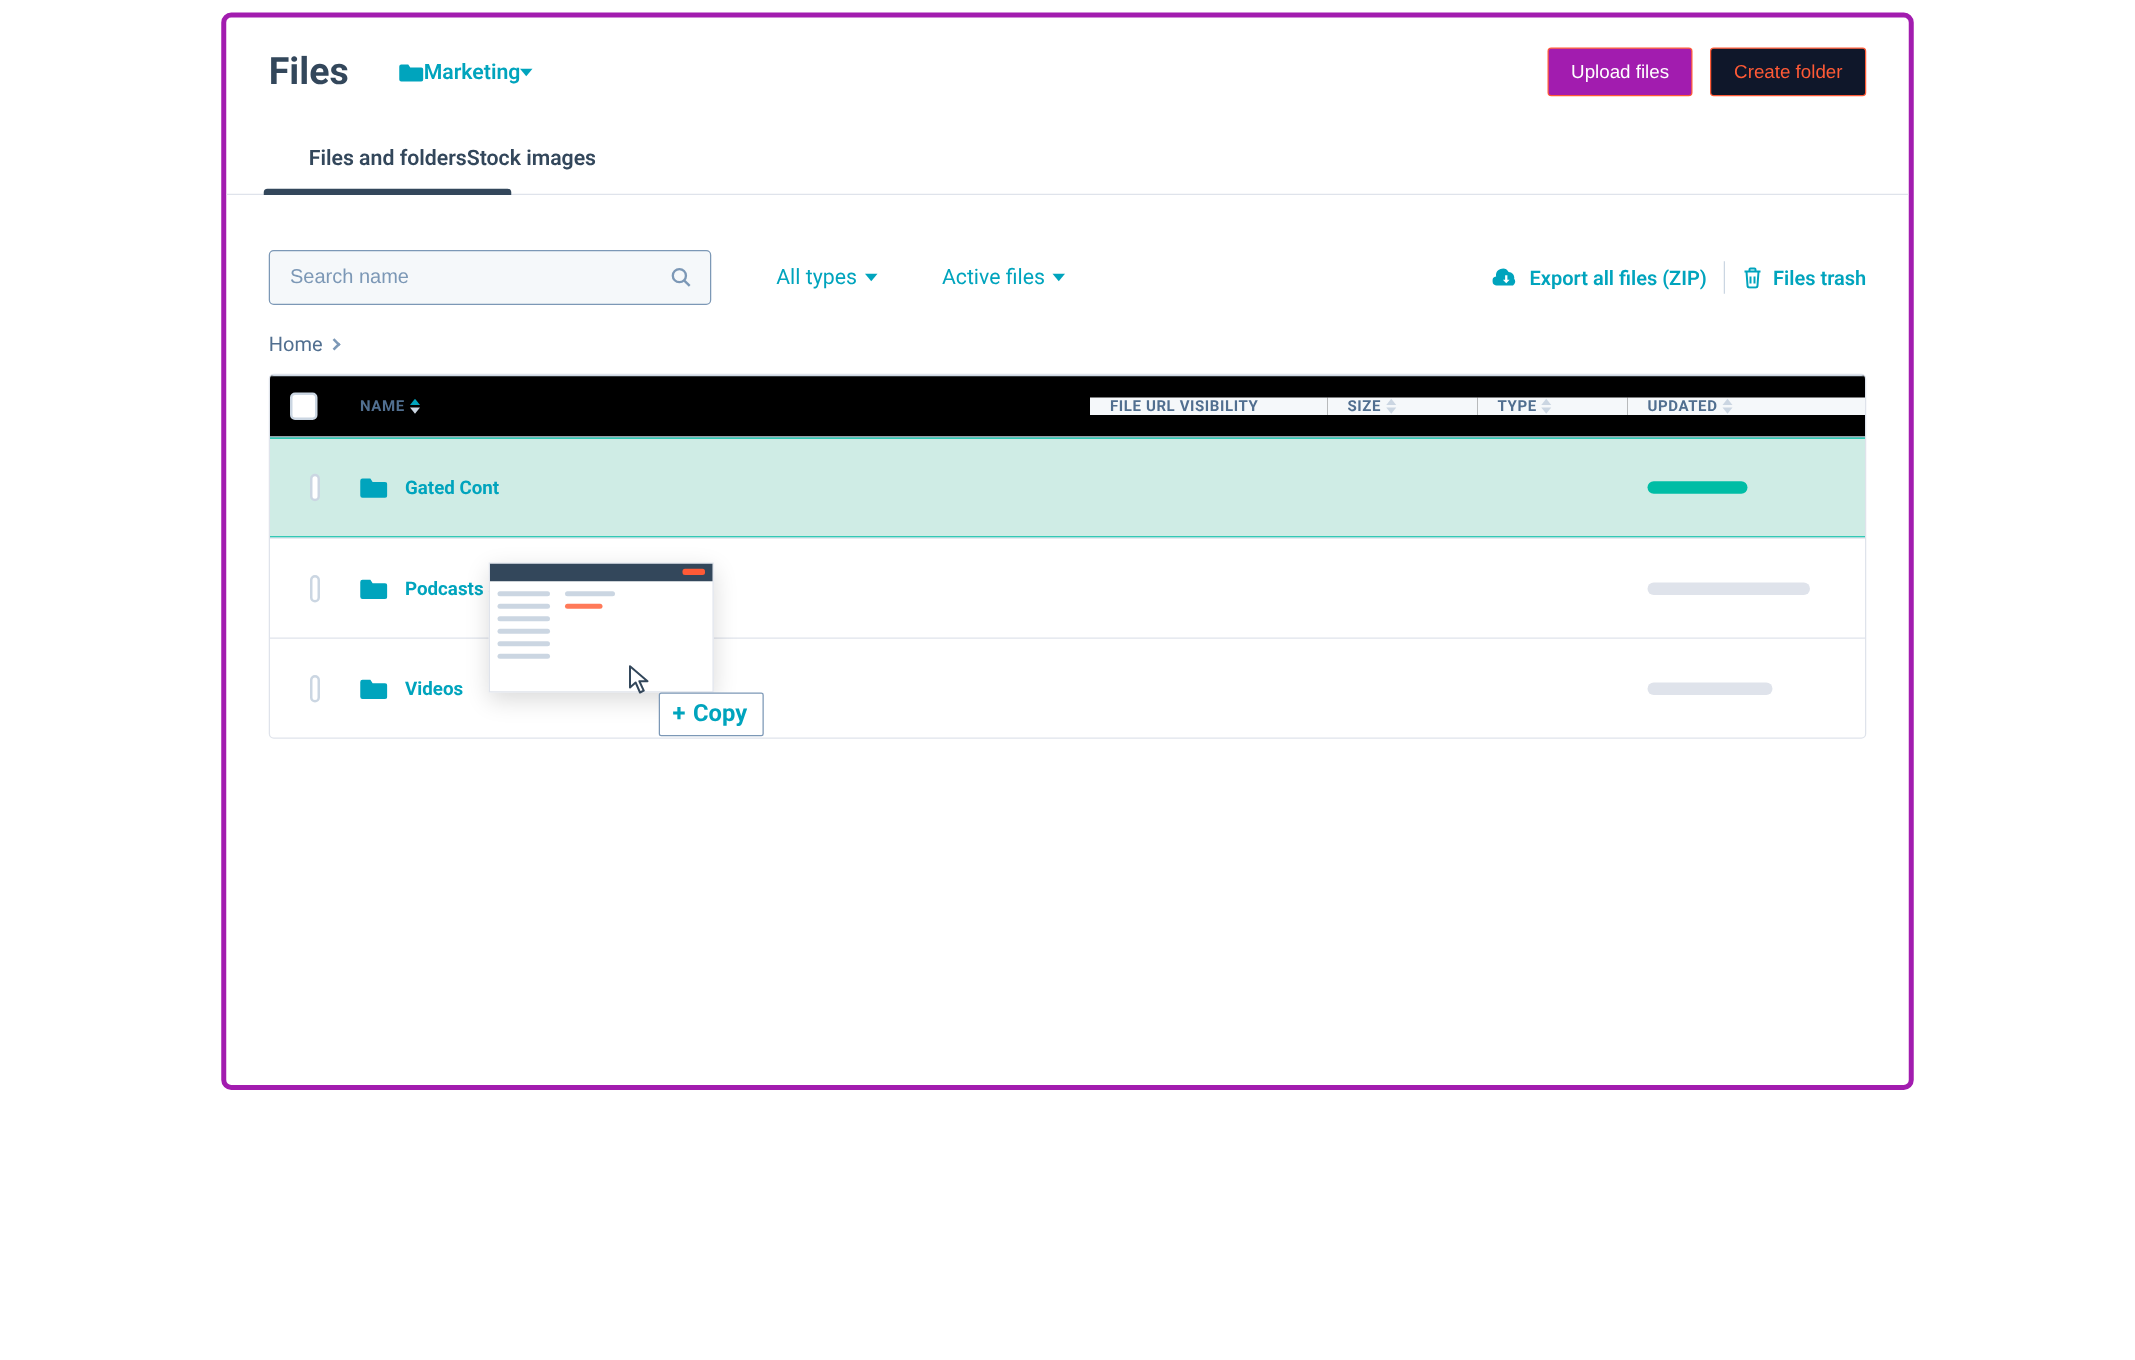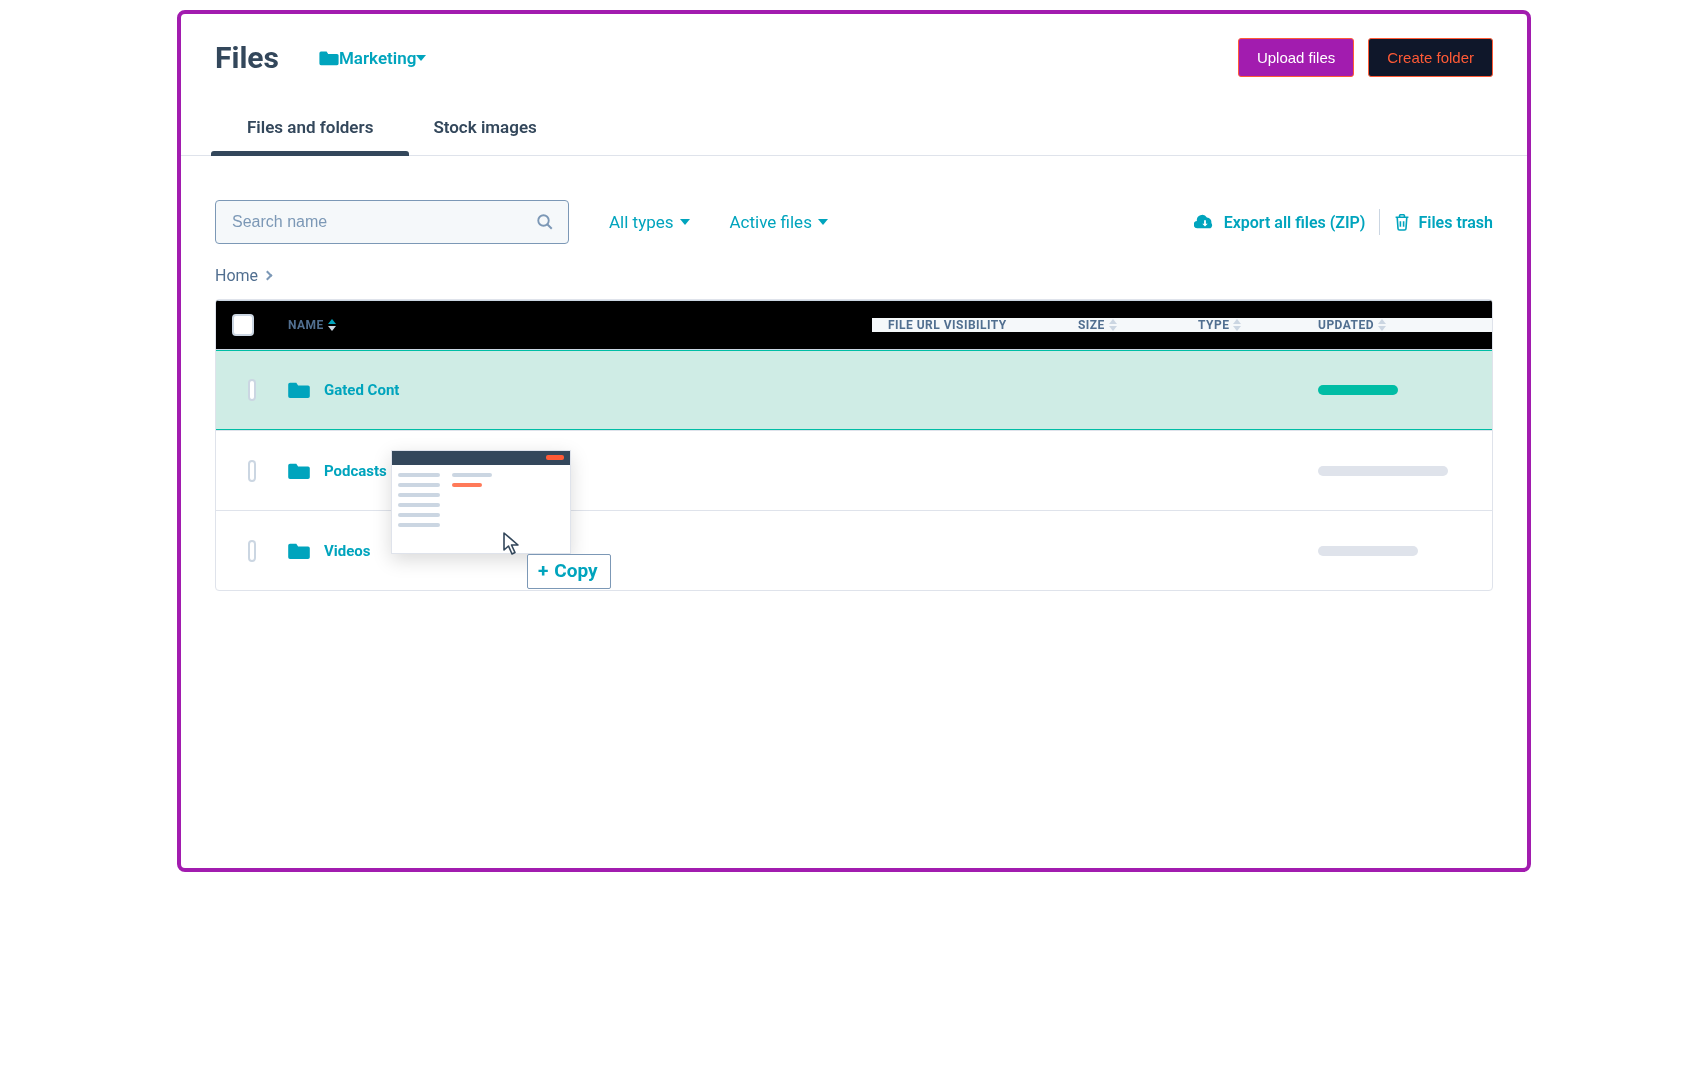--- a/index.html
+++ b/index.html
@@ -58,21 +58,20 @@
     border-color: #ff5a36;
   }
   .btn-secondary {
     background: #0f172a;
     color: #ff5a36;
     border: 1px solid #ff5a36;
   }
   .header-right { display: flex; gap: 14px; }
   .tabs {
     display: flex;
-    gap: 60px;
     padding: 40px 0 0 66px;
     border-bottom: 1px solid #dfe3eb;
   }
   .tab {
     font-size: 17px;
     font-weight: 600;
     color: #33475b;
     padding: 0 0 18px 0;
     cursor: pointer;
     position: relative;
@@ -89,21 +88,21 @@
   }
   .toolbar {
     display: flex;
     align-items: center;
     justify-content: space-between;
     padding: 44px 34px 22px 34px;
   }
   .toolbar-left {
     display: flex;
     align-items: center;
-    gap: 40px;
+    gap: 52px;
   }
   .search-wrap {
     display: flex;
     align-items: center;
     justify-content: space-between;
     width: 354px;
     height: 44px;
     border: 1px solid #7c98b6;
     border-radius: 4px;
     background: #f5f8fa;

